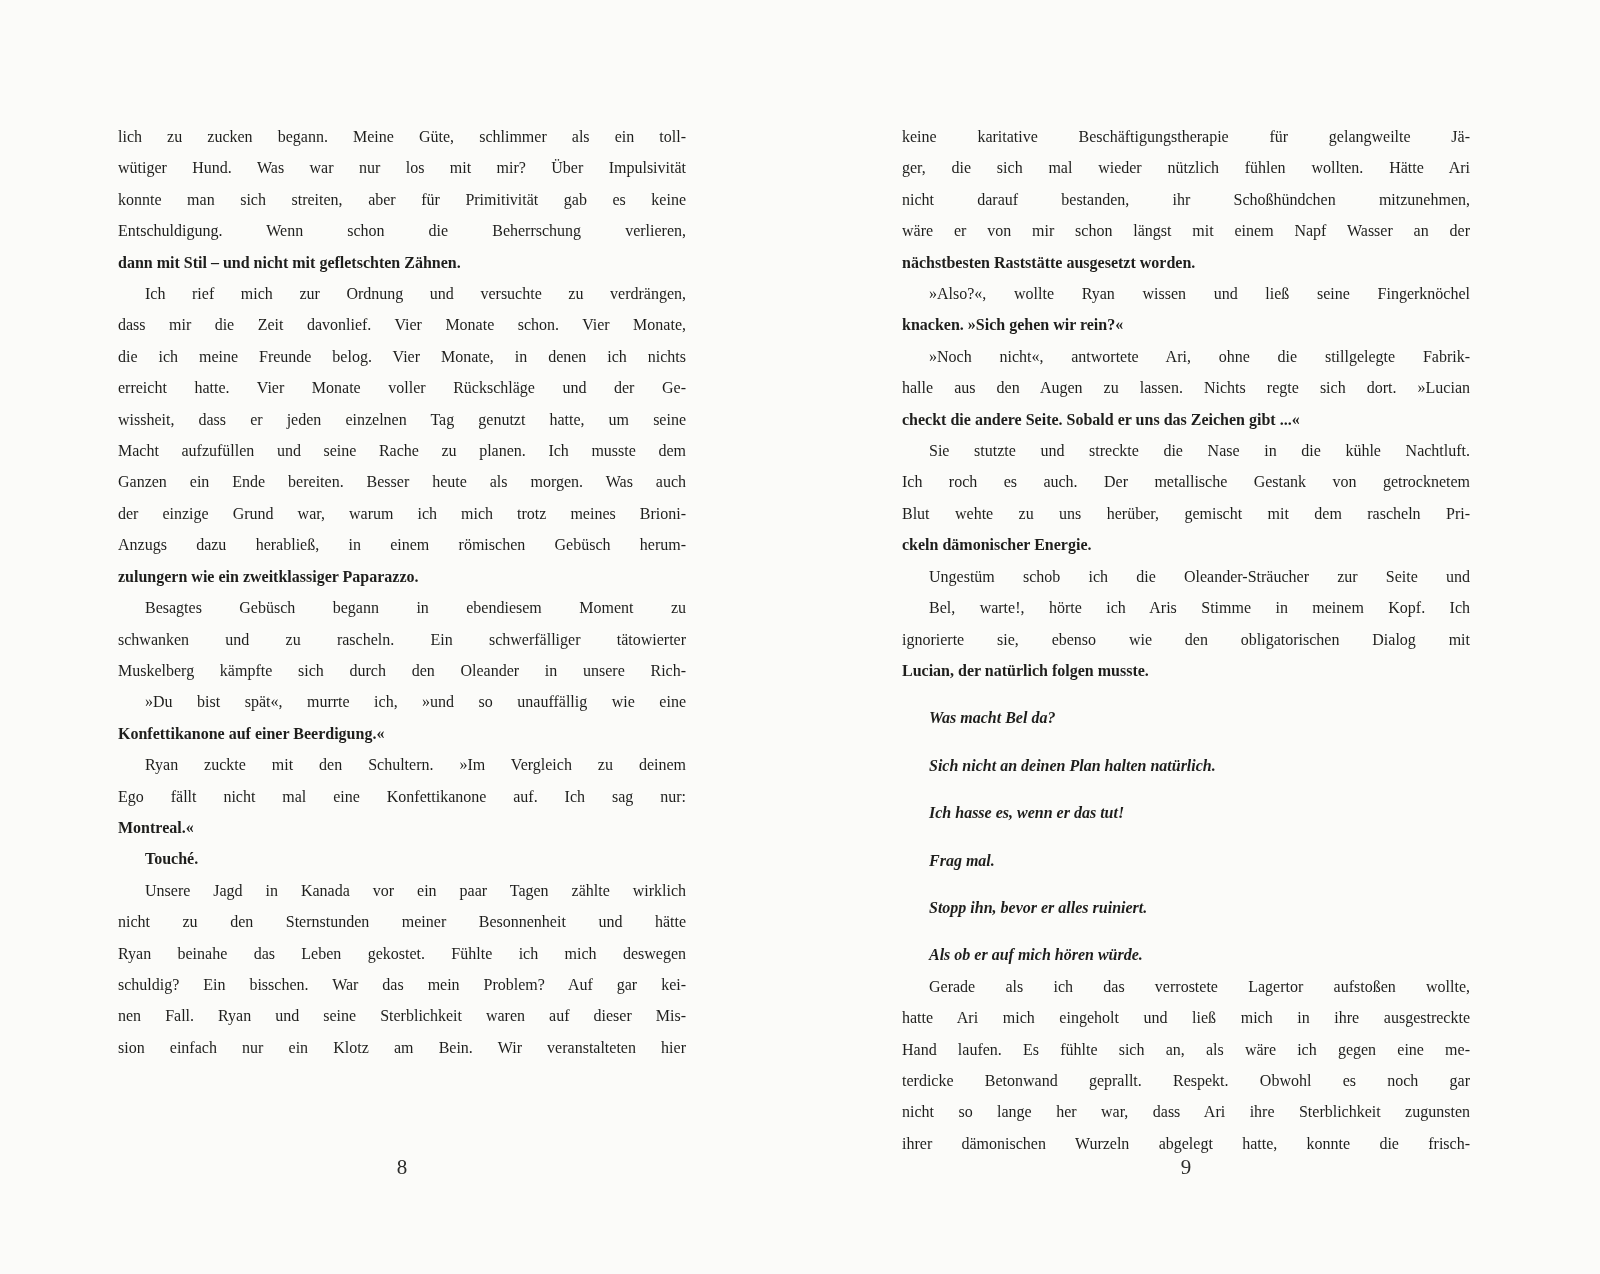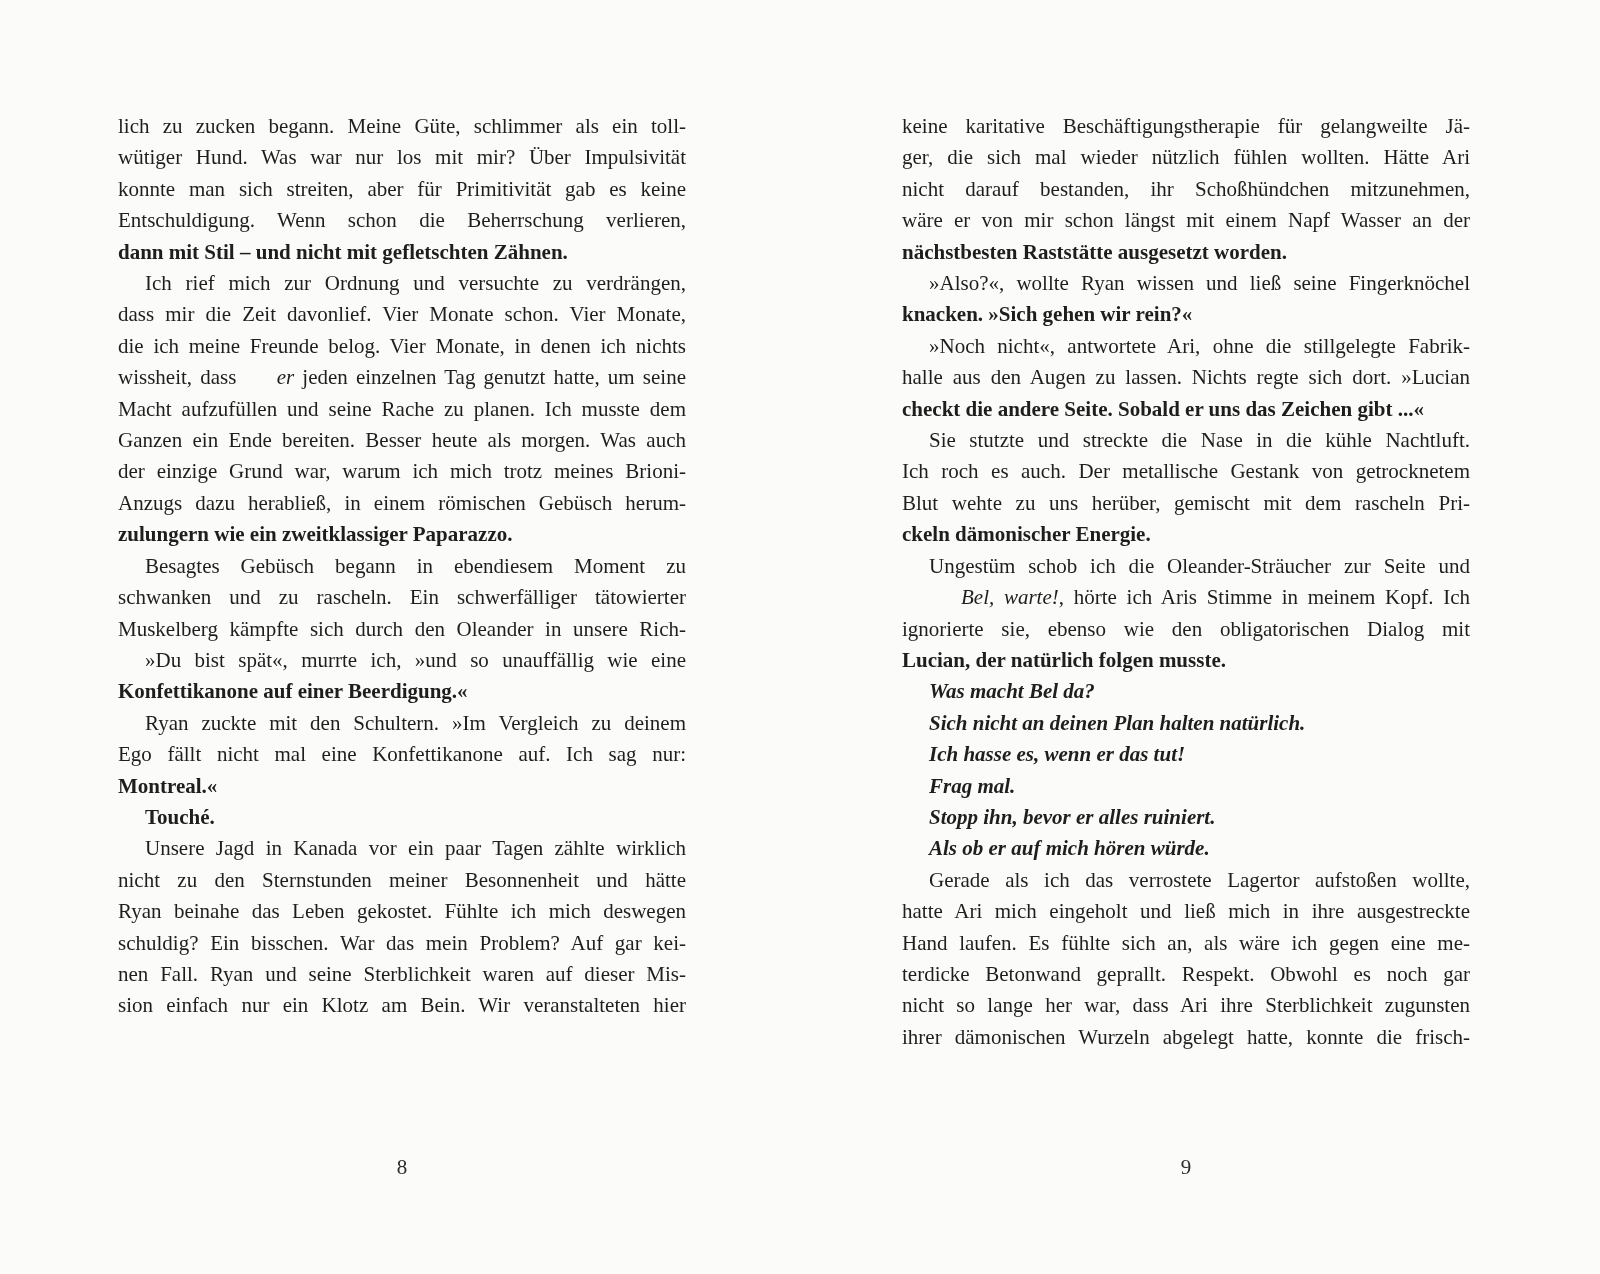--- a/index.html
+++ b/index.html
@@ -14,46 +14,45 @@
     color: #1e1e1c;
     position: relative;
     overflow: hidden;
   }
   .spread {
     position: absolute;
     inset: 0;
   }
   .page-text {
     position: absolute;
-    top: 111px;
+    top: 121px;
     width: 568px;
-    font-size: 21px;
+    font-size: 16px;
     line-height: 31.4px;
   }
   #left-text  { left: 118px; }
   #right-text { left: 902px; }
 
   .line {
     text-align: justify;
     text-align-last: justify;
     min-height: 31.4px;
   }
   .line.end {
     text-align-last: left;
     font-weight: bold;
   }
   .line.indent {
     text-indent: 27px;
   }
   .line.italic {
     font-style: italic;
+    margin-top: 16px;
   }
   .line .it {
-    font-style: italic;
-    margin-left: 32px;
   }
 
   .page-number {
     position: absolute;
     top: 1155px;
     width: 568px;
     text-align: center;
     font-size: 21px;
     color: #2d2d2b;
   }
@@ -67,20 +66,21 @@
 
   <div class="page-text" id="left-text">
       <div class="line">lich zu zucken begann. Meine Güte, schlimmer als ein toll-</div>
       <div class="line">wütiger Hund. Was war nur los mit mir? Über Impulsivität</div>
       <div class="line">konnte man sich streiten, aber für Primitivität gab es keine</div>
       <div class="line">Entschuldigung. Wenn schon die Beherrschung verlieren,</div>
       <div class="line end">dann mit Stil – und nicht mit gefletschten Zähnen.</div>
       <div class="line indent">Ich rief mich zur Ordnung und versuchte zu verdrängen,</div>
       <div class="line">dass mir die Zeit davonlief. Vier Monate schon. Vier Monate,</div>
       <div class="line">die ich meine Freunde belog. Vier Monate, in denen ich nichts</div>
+      <div class="line">erreicht hatte. Vier Monate voller Rückschläge und der Ge-</div>
       <div class="line"><span>wissheit, dass </span><span class="it">er</span><span> jeden einzelnen Tag genutzt hatte, um seine</span></div>
       <div class="line">Macht aufzufüllen und seine Rache zu planen. Ich musste dem</div>
       <div class="line">Ganzen ein Ende bereiten. Besser heute als morgen. Was auch</div>
       <div class="line">der einzige Grund war, warum ich mich trotz meines Brioni-</div>
       <div class="line">Anzugs dazu herabließ, in einem römischen Gebüsch herum-</div>
       <div class="line end">zulungern wie ein zweitklassiger Paparazzo.</div>
       <div class="line indent">Besagtes Gebüsch begann in ebendiesem Moment zu</div>
       <div class="line">schwanken und zu rascheln. Ein schwerfälliger tätowierter</div>
       <div class="line">Muskelberg kämpfte sich durch den Oleander in unsere Rich-</div>
       <div class="line indent">»Du bist spät«, murrte ich, »und so unauffällig wie eine</div>

